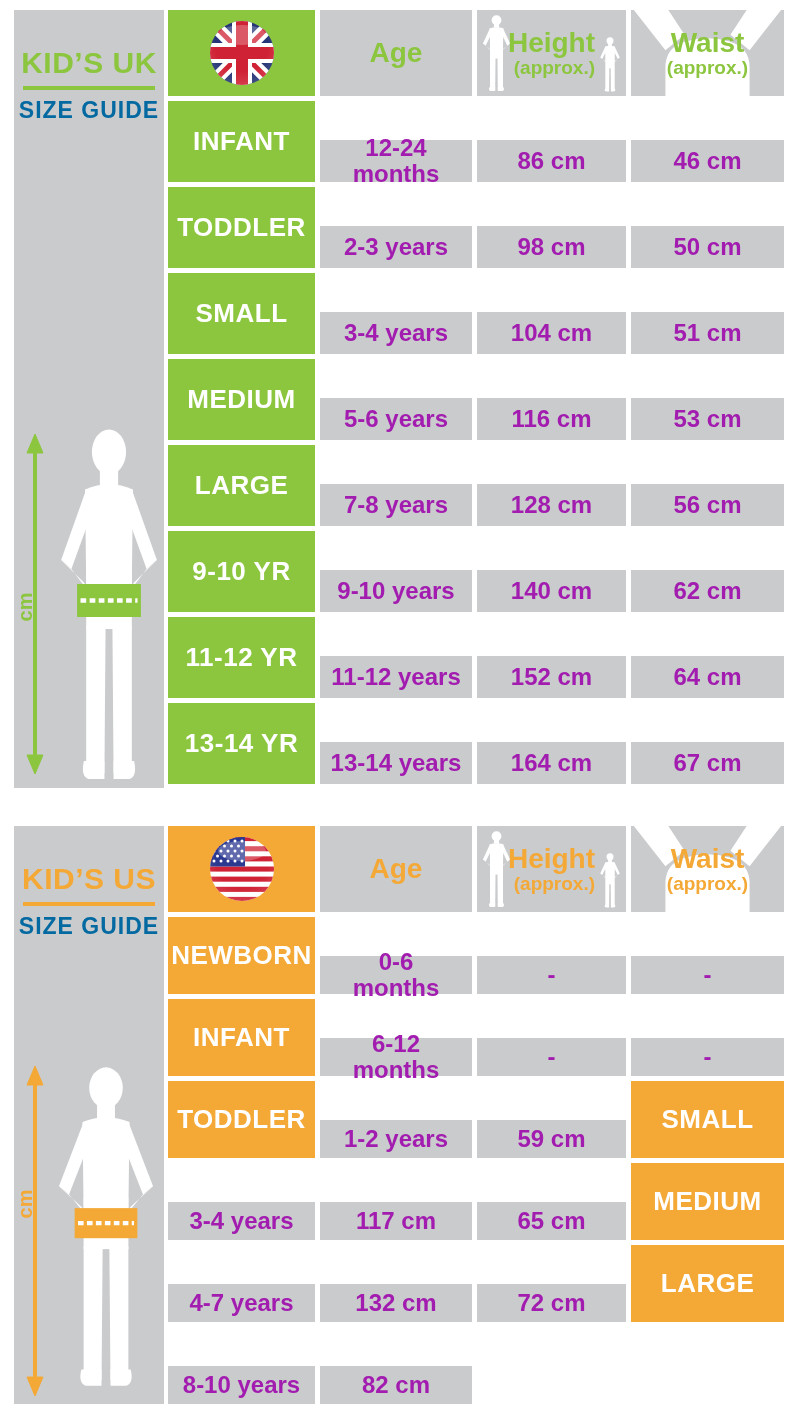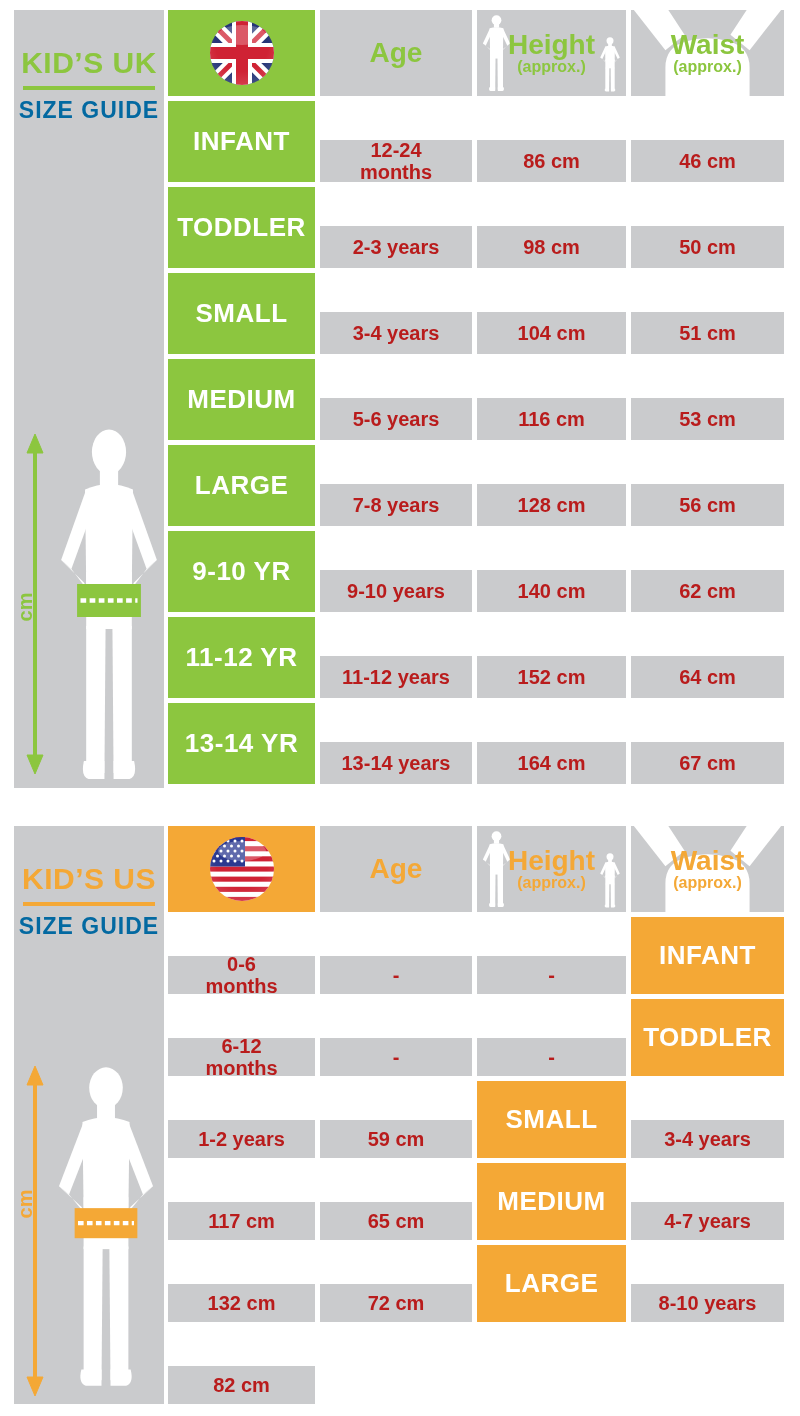--- a/index.html
+++ b/index.html
@@ -37,23 +37,23 @@
   #us-section .cm-label{left:-9px;top:366px;}
 
   
   .table-wrap{position:absolute;left:154px;top:0;right:0;}
   .size-table{display:grid;grid-template-columns:147px 152px 149px 1fr;gap:5px;}
   #uk-section .size-table{grid-template-rows:86px repeat(8,81px);}
   #us-section .size-table{grid-template-rows:86px repeat(6,77px);}
   .cell{display:flex;align-items:center;justify-content:center;text-align:center;}
   .gray{background:#cacbcd;}
   .size-cell{color:#ffffff;font-size:26px;letter-spacing:0.5px;}
-  .data-cell{color:#b91c1c;font-size:20px;white-space:pre-line;line-height:1.1;margin-top:39px;}
+  .data-cell{color:#a21caf;font-size:24px;white-space:pre-line;line-height:1.1;margin-top:39px;}
   .hdr{font-size:28px;line-height:1.05;}
-  .hdr-sub{font-size:16px;line-height:1.05;}
+  .hdr-sub{font-size:19px;line-height:1.05;text-align:right;}
   .hdr-stack{position:relative;z-index:1;}
   .flag{width:66px;height:66px;}
   .height-head{position:relative;overflow:hidden;}
   .boy-tall{position:absolute;left:3px;bottom:3px;width:33px;height:78px;}
   .boy-short{position:absolute;right:4px;bottom:3px;width:24px;height:56px;}
   .waist-head{position:relative;overflow:hidden;}
   .torso{position:absolute;left:0;top:0;width:100%;height:100%;}
 </style>
 </head>
 <body>
@@ -287,20 +287,21 @@
       <div class="cell gray waist-head">
         <svg class="torso" viewBox="0 0 160 90" preserveAspectRatio="none" fill="#ffffff">
             <use href="#torso-sym"></use>
           </svg>
         <div class="hdr-stack">
           <div class="hdr us-accent-text">Waist</div>
           <div class="hdr-sub us-accent-text">(approx.)</div>
         </div>
       </div>
 
+      <div class="cell size-cell us-accent-bg">NEWBORN</div>
       <div class="cell data-cell gray">0-6
 months</div>
       <div class="cell data-cell gray">-</div>
       <div class="cell data-cell gray">-</div>
 
       <div class="cell size-cell us-accent-bg">INFANT</div>
       <div class="cell data-cell gray">6-12
 months</div>
       <div class="cell data-cell gray">-</div>
       <div class="cell data-cell gray">-</div>

